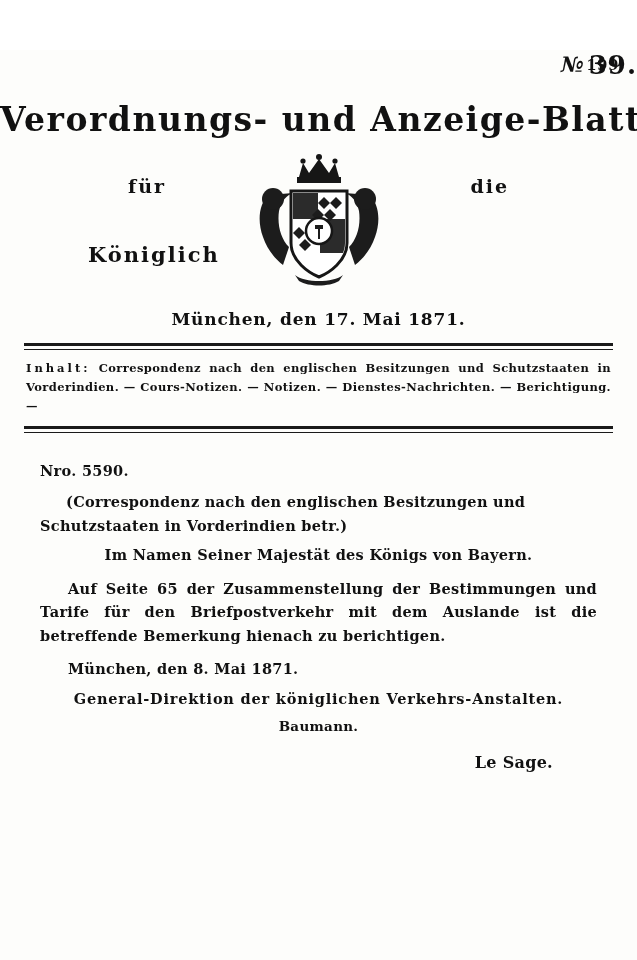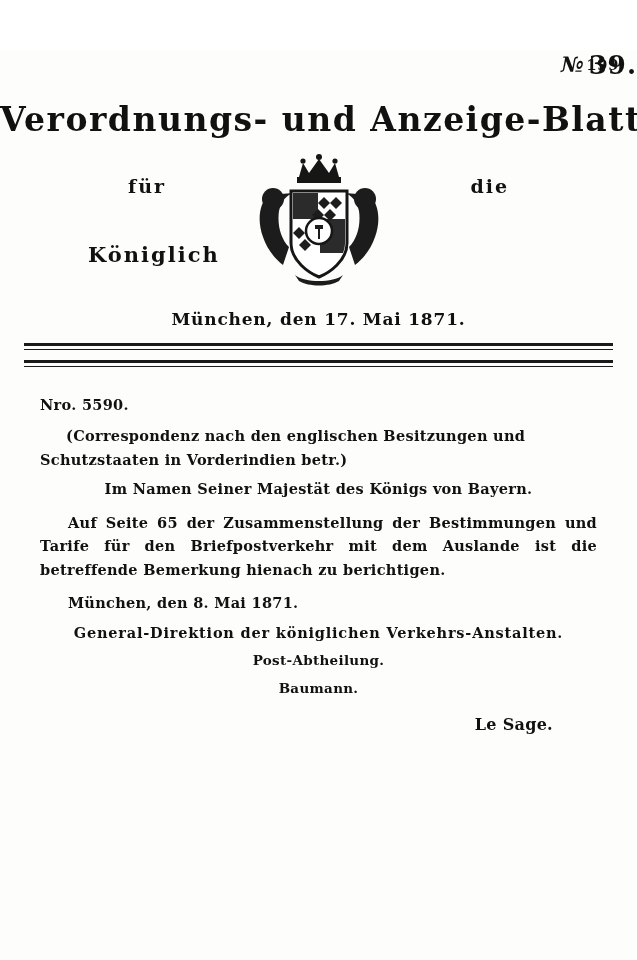--- a/index.html
+++ b/index.html
@@ -233,28 +233,31 @@
       <path d="M86 78 h8 v4 h-3 v10 h-2 v-10 h-3 z" fill="#1c1c1c"></path>
 
       <path d="M66 128 C76 136 104 136 114 128 L110 134 C100 140 80 140 70 134 Z" fill="#1c1c1c"></path>
     </svg>
   </div>
 
   <div class="dateline fraktur">München, den 17. Mai 1871.</div>
 
   <div class="rule-double"></div>
 
+  <div class="contents">
+    <span class="label">Inhalt:</span>
+    <span>Correspondenz nach den englischen Besitzungen und Schutzstaaten in Vorderindien. — Cours-Notizen. — Notizen. — Dienstes-Nachrichten. — Berichtigung. —</span>
+  </div>
 
   <div class="rule-double lower"></div>
 
   <div class="body">
     <div class="nro">Nro. 5590.</div>
     <div class="subject">(Correspondenz nach den englischen Besitzungen und Schutzstaaten in Vorderindien betr.)</div>
     <div class="in-name">Im Namen Seiner Majestät des Königs von Bayern.</div>
     <p class="para">Auf Seite 65 der Zusammenstellung der Bestimmungen und Tarife für den Briefpostverkehr mit dem Auslande ist die betreffende Bemerkung hienach zu berichtigen.</p>
     <div class="place-date">München, den 8. Mai 1871.</div>
     <div class="authority">General-Direktion der königlichen Verkehrs-Anstalten.</div>
-    <div class="dept">Post-Abtheilung.</div>
     <div class="signer">Baumann.</div>
     <div class="countersign">Le Sage.</div>
   </div>
 
 </div>
 
 </body></html>

